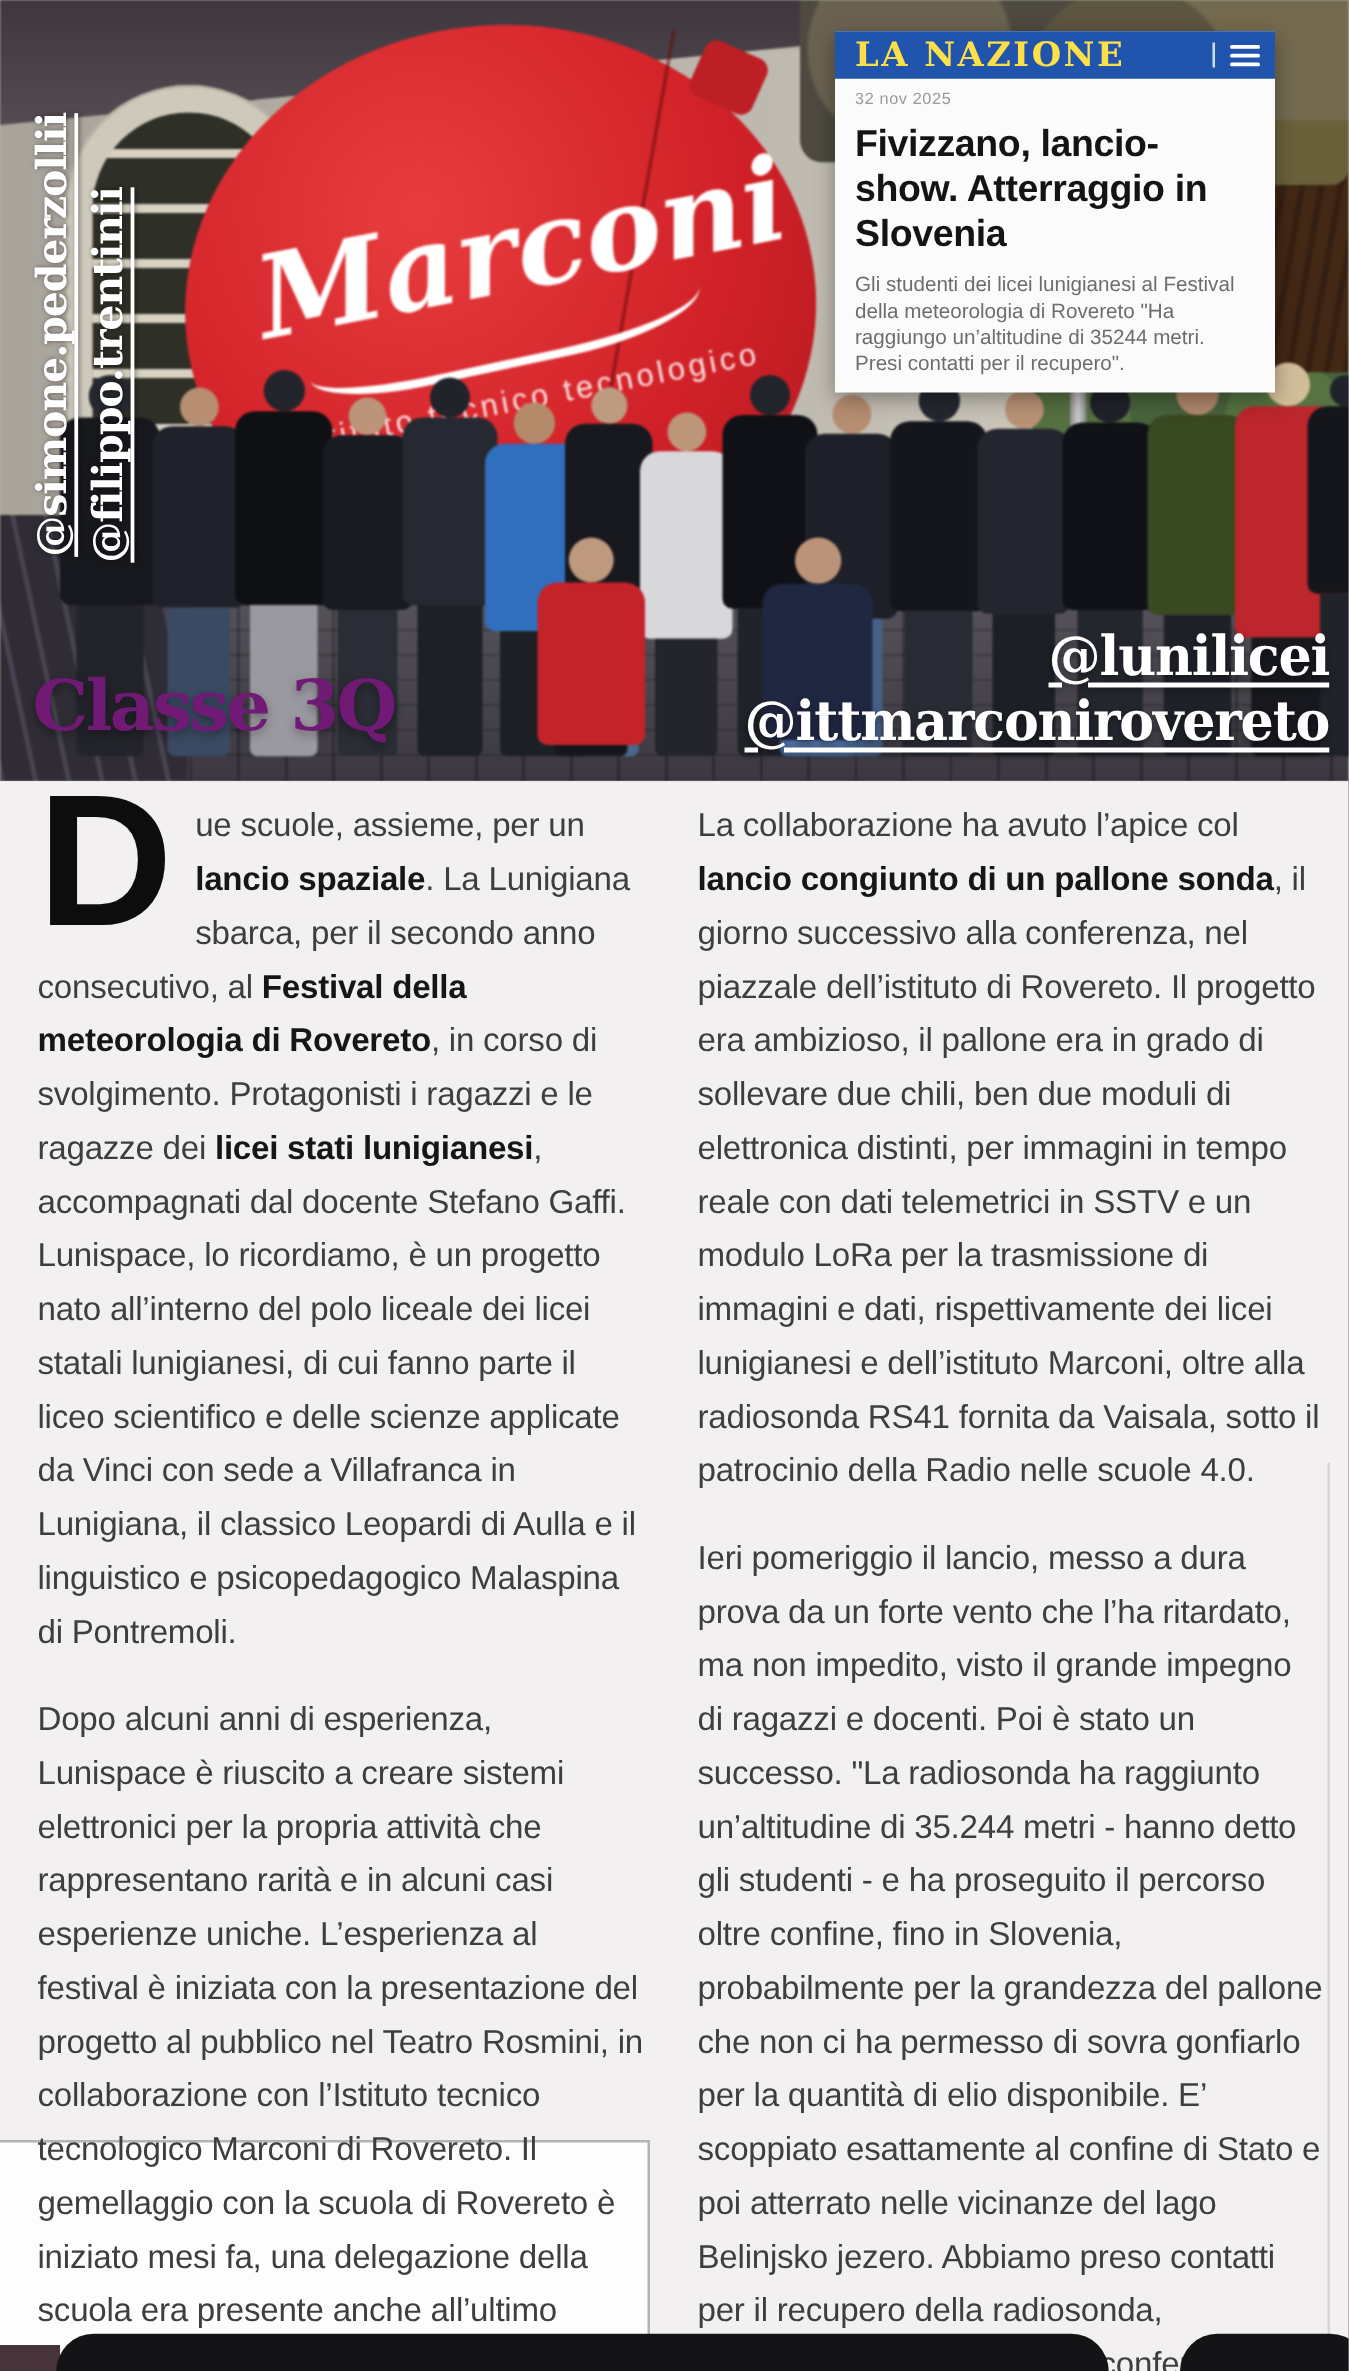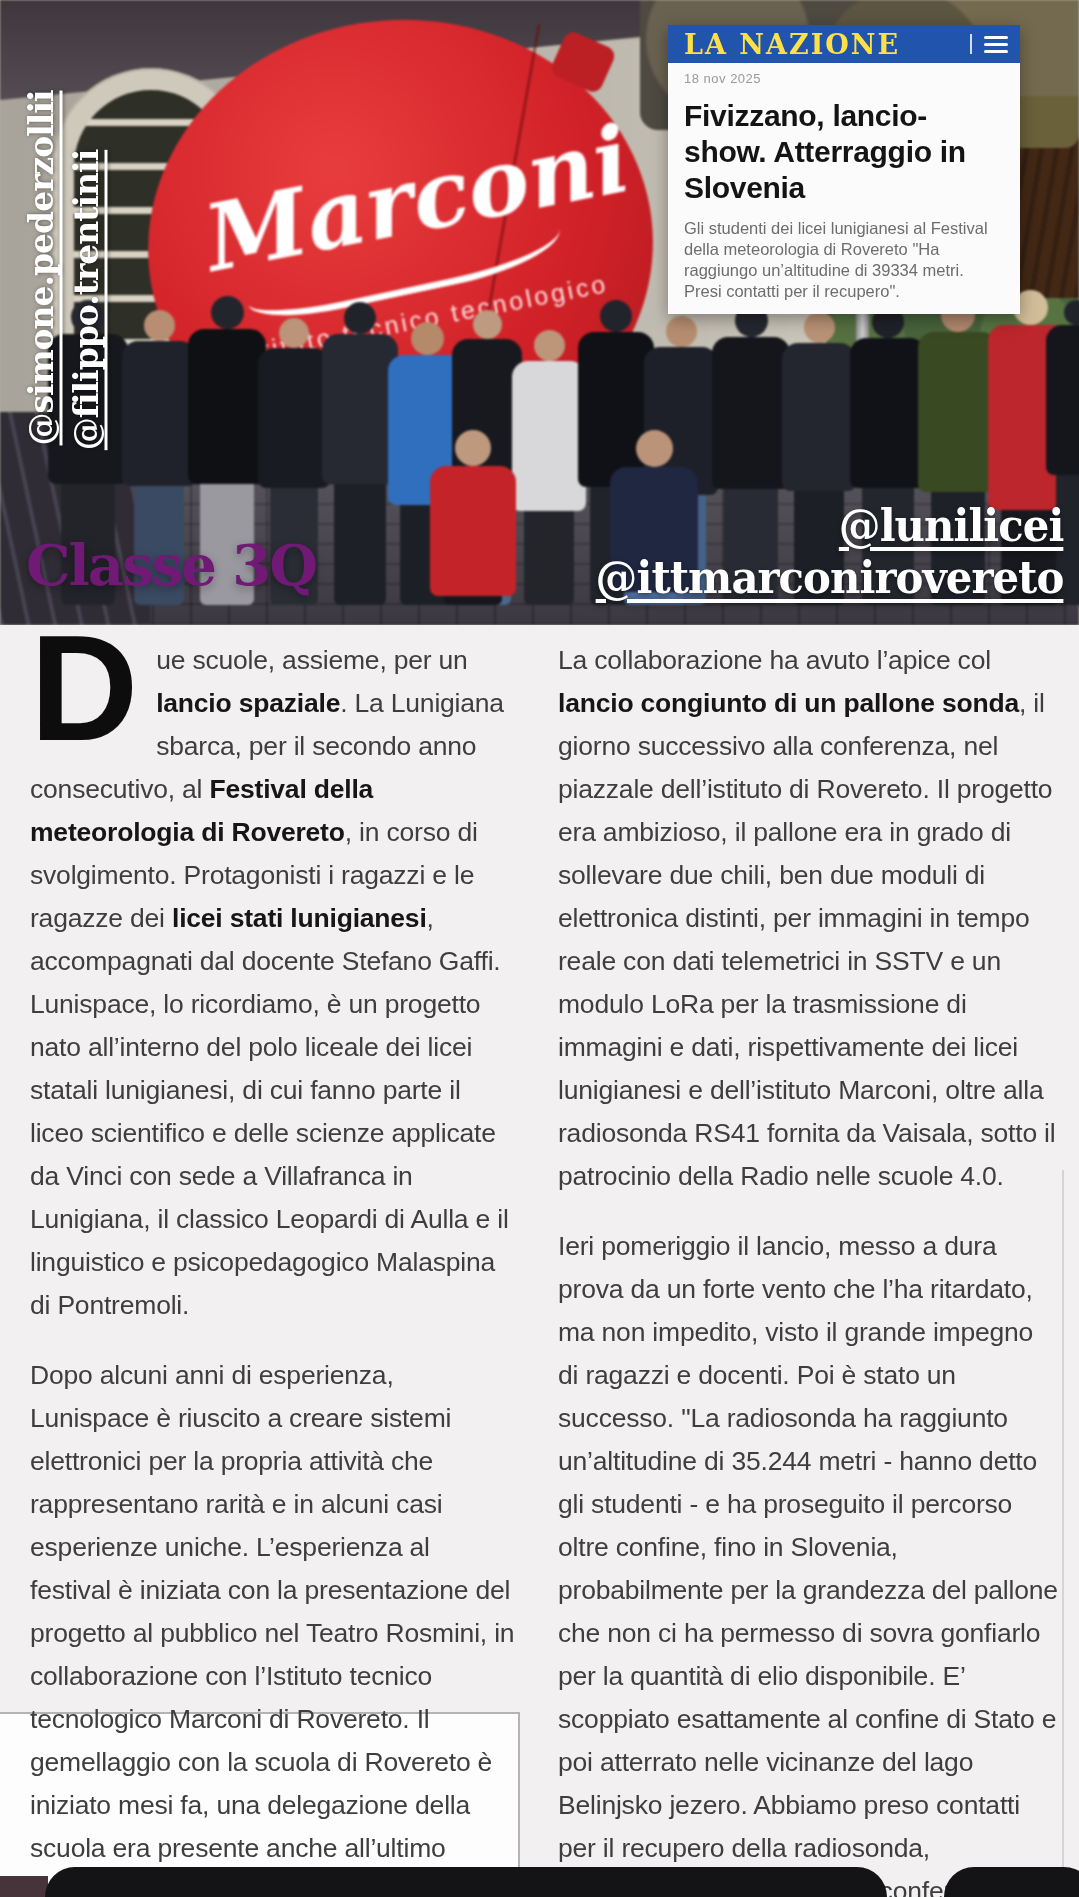--- a/index.html
+++ b/index.html
@@ -240,23 +240,23 @@
       <div class="masthead" style="background: rgb(32, 84, 173);">
         <span class="masthead-title">LA NAZIONE</span>
         <span class="mast-sep"></span>
         <span class="burger">
             <i></i>
             <i></i>
             <i></i>
           </span>
       </div>
       <div class="clip-body">
-        <div class="clip-date">18 nov 2025</div>
+        <div class="clip-date">32 nov 2025</div>
         <div class="clip-headline">Fivizzano, lancio-show. Atterraggio in Slovenia</div>
-        <div class="clip-sub">Gli studenti dei licei lunigianesi al Festival della meteorologia di Rovereto "Ha raggiungo un’altitudine di 39334 metri. Presi contatti per il recupero".</div>
+        <div class="clip-sub">Gli studenti dei licei lunigianesi al Festival della meteorologia di Rovereto "Ha raggiungo un’altitudine di 35244 metri. Presi contatti per il recupero".</div>
       </div>
     </div>
 
     <div class="vhandle" style="left:41px;top:268px;">@simone.pederzollii</div>
     <div class="vhandle" style="left:86px;top:300px;">@filippo.trentinii</div>
     <div class="class-label">Classe 3Q</div>
     <div class="rhandle one">@lunilicei</div>
     <div class="rhandle two">@ittmarconirovereto</div>
   </div>
 

